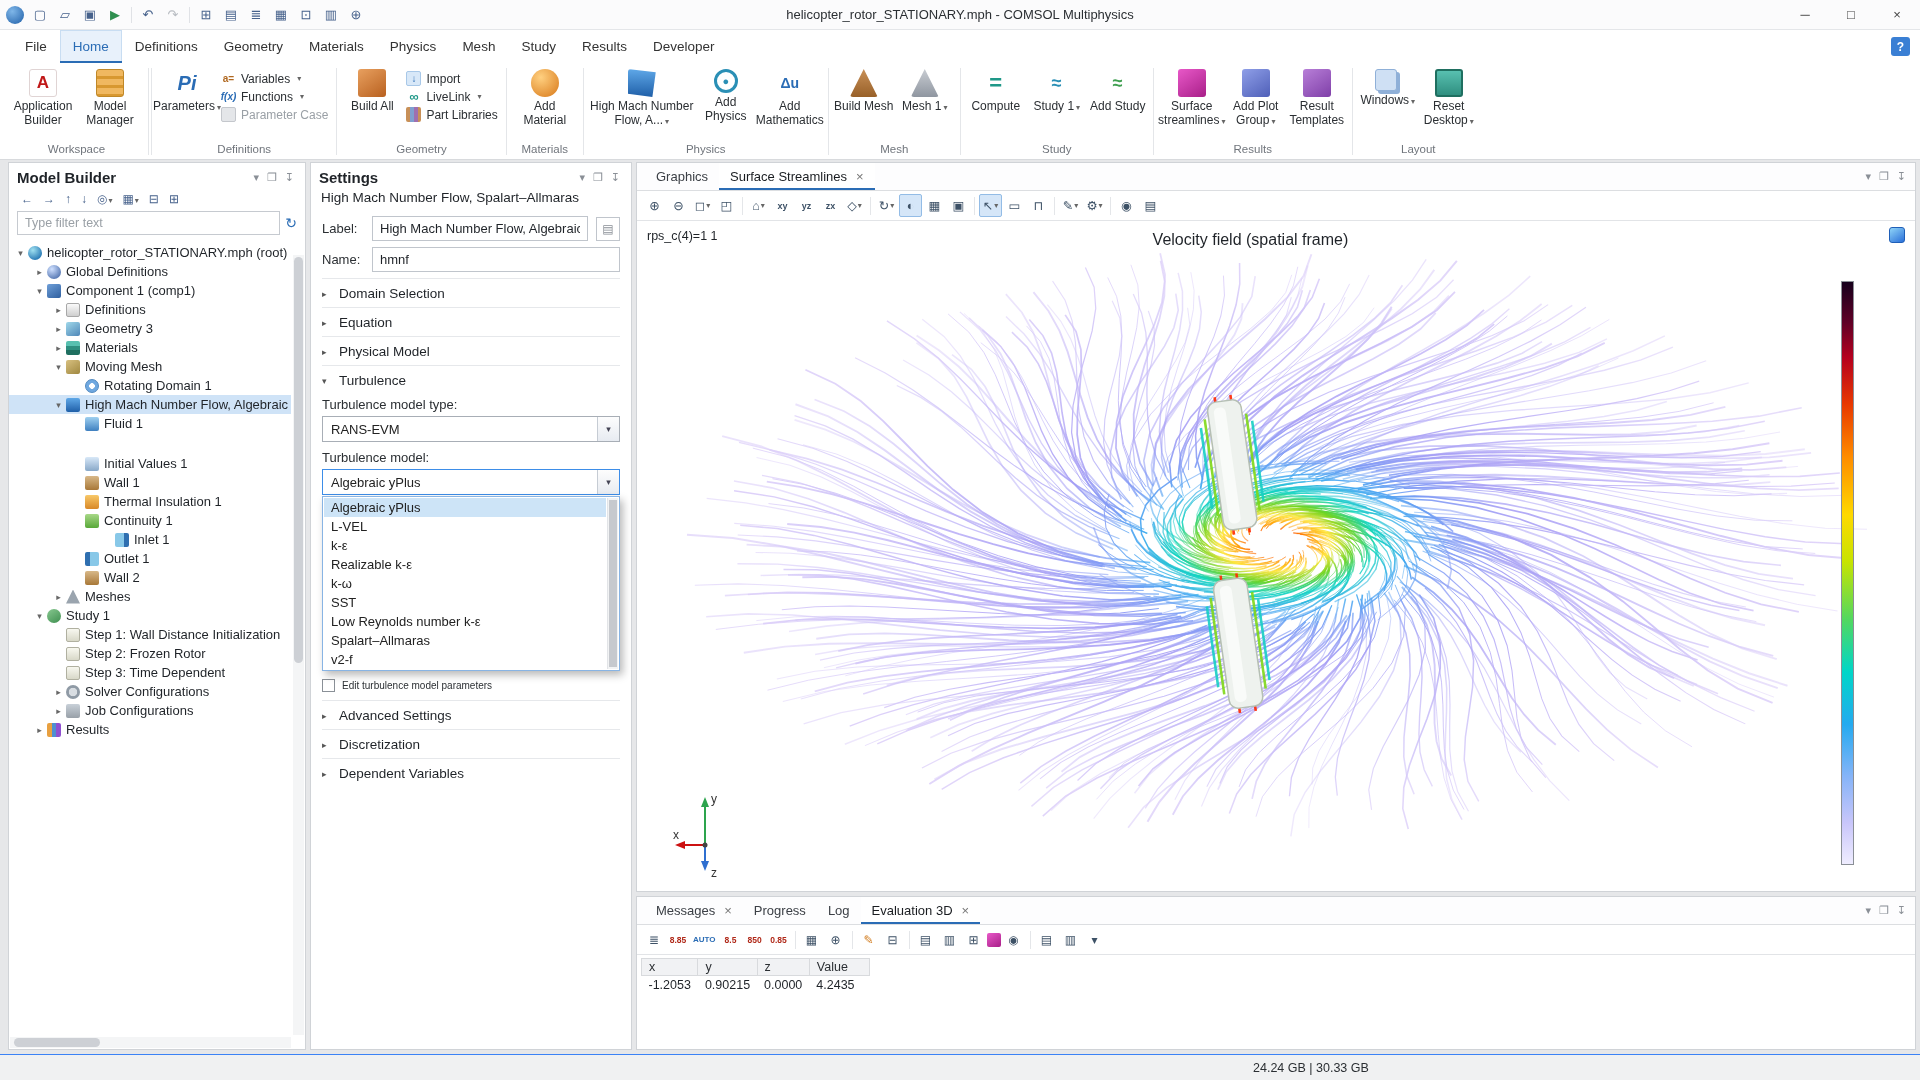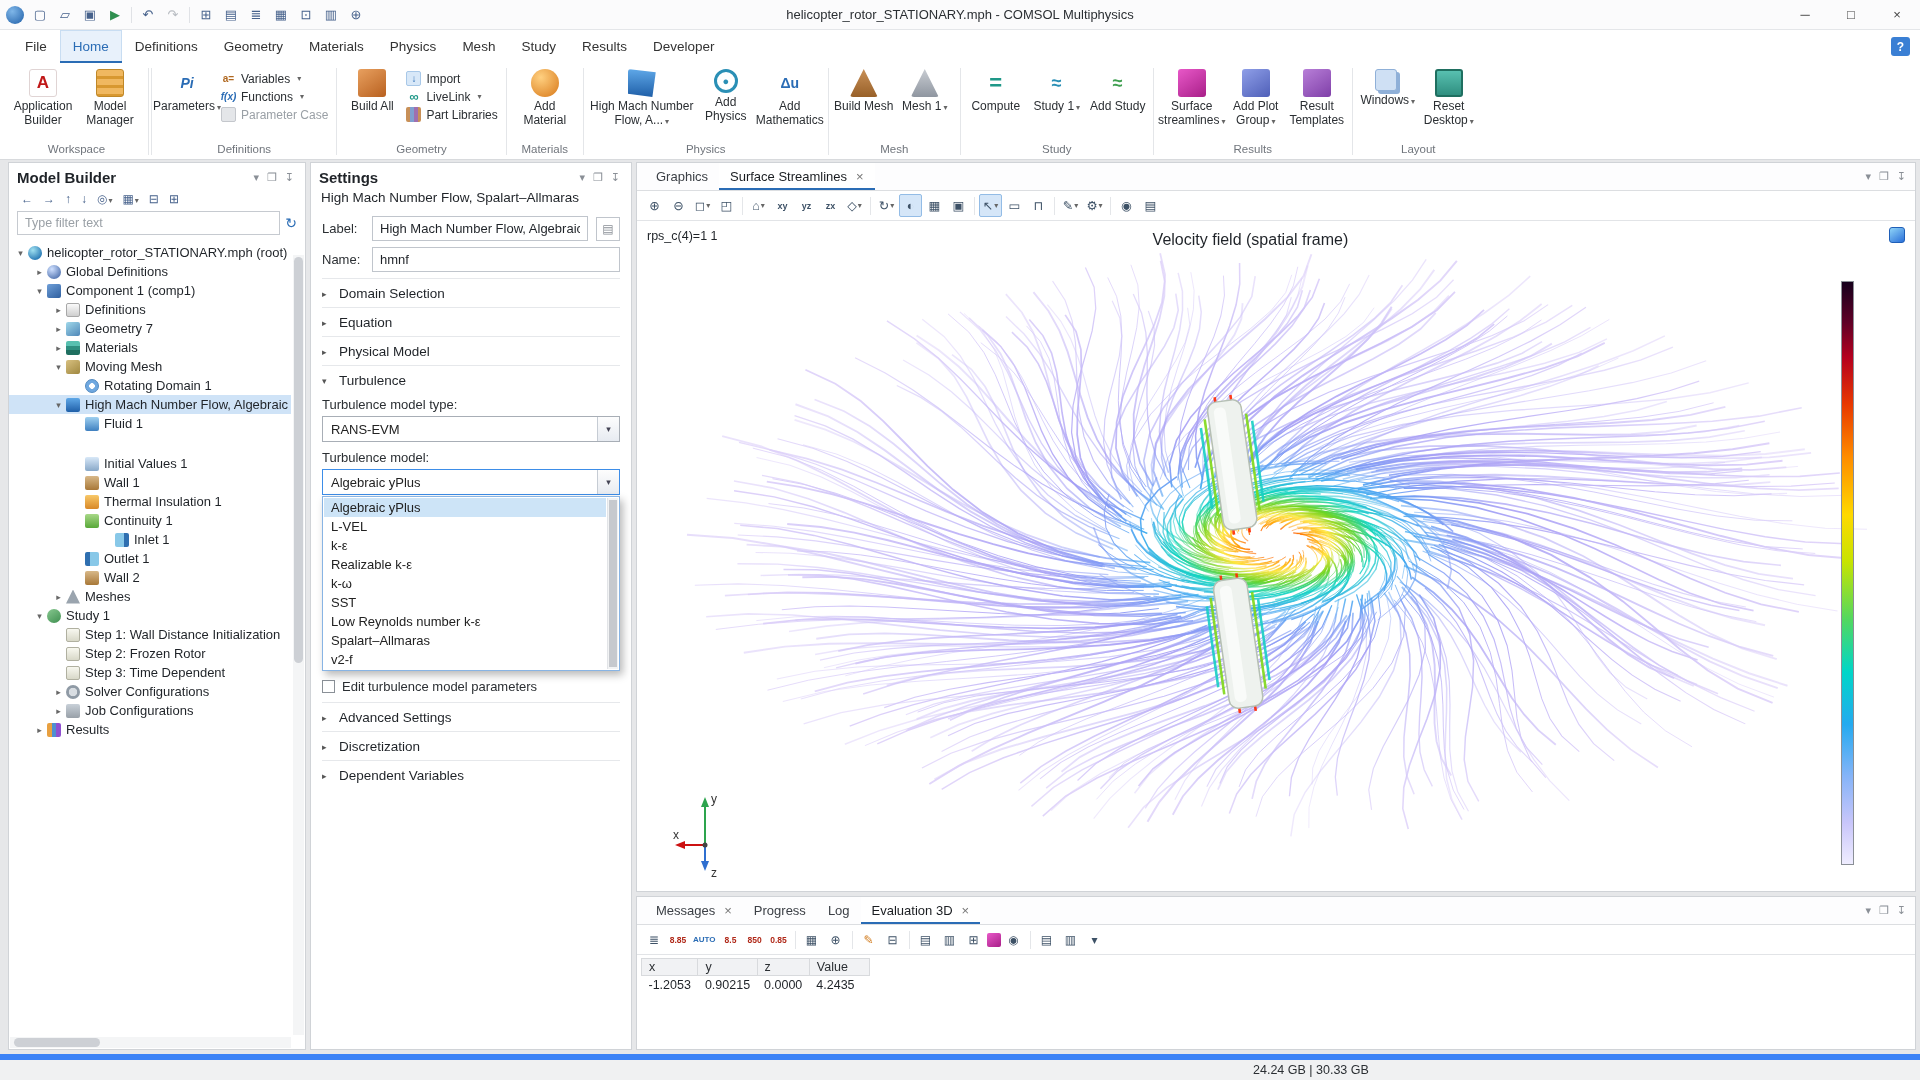--- a/index.html
+++ b/index.html
@@ -38,21 +38,21 @@
 .darr{font-size:8px;color:#666;margin-left:2px;}
 .rsmall-col{display:flex;flex-direction:column;justify-content:flex-start;gap:3px;padding:5px 3px 0;}
 .rsmall{display:flex;align-items:center;gap:5px;font-size:12px;color:#2b2f33;white-space:nowrap;}
 .rsmall.disabled{color:#9aa0a6;}
 .sicon{width:15px;height:15px;display:flex;align-items:center;justify-content:center;font-size:10px;font-weight:bold;border-radius:2px;flex:0 0 15px;}
 
 .ri-appbuilder{background:#fff;border:1px solid #e0d4d4;color:#c01818;font-size:17px;}
 .ri-modelmanager{background:repeating-linear-gradient(180deg,#f0b860 0 6px,#d89830 6px 9px);border:1px solid #c08828;}
 .ri-component{background:linear-gradient(145deg,#7fb0e8,#2a5fa8);}
 .ri-addcomponent{background:linear-gradient(145deg,#5fd8c8,#1f9888);transform:rotate(45deg) scale(.82);}
-.ri-parameters{color:#2a6cb5;font-style:italic;font-size:14px;}
+.ri-parameters{color:#2a6cb5;font-style:italic;font-size:20px;}
 .ri-buildall{background:linear-gradient(145deg,#e8a05f,#b8601f);}
 .ri-addmaterial{background:radial-gradient(circle at 35% 30%,#ffd080,#d87818);border-radius:50%;}
 .ri-physflag{background:linear-gradient(180deg,#5fa8e8,#1f5fa8);clip-path:polygon(0 0,100% 12%,88% 100%,0 88%);}
 .ri-addphysics{border:3px solid #2a8fb5;border-radius:50%;width:24px;height:24px;flex-basis:24px;color:#2a8fb5;font-size:11px;}
 .ri-addmath{color:#2a6cb5;font-size:14px;}
 .ri-buildmesh{background:linear-gradient(180deg,#c89058,#986028);clip-path:polygon(50% 0,100% 100%,0 100%);}
 .ri-mesh1{background:linear-gradient(180deg,#c8ccd2,#8f96a0);clip-path:polygon(50% 0,100% 100%,0 100%);}
 .ri-compute{color:#1f9888;font-size:22px;}
 .ri-study1{color:#2a8fb5;font-size:18px;}
 .ri-addstudy{color:#3f9f50;font-size:18px;}
@@ -136,21 +136,21 @@
 .combo{position:relative;height:26px;border:1px solid #a8aeb6;background:#fff;display:flex;align-items:center;padding:0 26px 0 8px;font-size:13px;margin-bottom:8px;}
 .combo.open{border-color:#3d8de8;margin-bottom:0;}
 .combo-arrow{position:absolute;right:0;top:0;bottom:0;width:22px;background:linear-gradient(#fdfdfd,#e7ebf1);border-left:1px solid #c6ccd4;display:flex;align-items:center;justify-content:center;color:#445;font-size:9px;}
 .dd-list{position:relative;border:1px solid #88b4e4;background:#fff;box-shadow:3px 4px 8px rgba(0,0,0,.28);margin:1px 0 8px;padding:1px 13px 1px 1px;z-index:5;}
 .dd-option{height:19px;line-height:19px;padding:0 7px;font-size:13px;white-space:nowrap;}
 .dd-option.selected{background:#cde4f7;}
 .dd-scroll{position:absolute;right:1px;top:1px;bottom:1px;width:11px;background:#f2f3f4;border-left:1px solid #e2e4e7;}
 .dd-thumb{position:absolute;left:1px;right:1px;top:2px;bottom:2px;background:#c6c9ce;}
 .check-row{display:flex;align-items:center;gap:7px;margin:6px 0 8px;}
 .checkbox{width:13px;height:13px;border:1px solid #8a9097;background:#fff;flex:0 0 13px;}
-.check-label{font-size:13px;color:#2b2f33;}
+.check-label{font-size:10px;color:#2b2f33;}
 
 
 .doc-tabs{height:28px;display:flex;align-items:stretch;background:#fdfdfe;border-bottom:1px solid #dcdee1;padding-left:8px;flex:0 0 28px;}
 .doc-tab{display:flex;align-items:center;gap:9px;padding:0 11px;font-size:13px;color:#3c4046;}
 .doc-tab.active{color:#1a1d21;box-shadow:inset 0 -2px 0 #2a6cb5;background:#fff;}
 .tab-close{color:#777;font-size:13px;}
 .doc-tabs .panel-header-icons{align-items:center;padding-right:6px;}
 .gtoolbar{height:30px;display:flex;align-items:center;gap:1px;border-bottom:1px solid #e2e4e7;padding:0 6px;flex:0 0 30px;background:#fff;}
 .gti{min-width:23px;height:23px;display:flex;align-items:center;justify-content:center;font-size:12.5px;color:#3d5166;border-radius:2px;padding:0 2px;}
 .gti .darr{margin-left:1px;}
@@ -176,21 +176,21 @@
 .bti.auto{font-size:8px;font-weight:bold;color:#2a6cb5;}
 .bti.magenta{width:14px;height:14px;min-width:14px;background:linear-gradient(145deg,#e858c8,#a81f88);border-radius:2px;}
 .bti.pen{color:#d07818;}
 .eval-area{flex:1;background:#fff;padding:3px 0 0 4px;overflow:hidden;}
 .eval-table{border-collapse:collapse;}
 .eval-table th{background:#f1f2f4;border:1px solid #d8dadd;font-weight:normal;text-align:left;padding:1px 7px;font-size:12.5px;color:#2b2f33;}
 .eval-table th.w1{min-width:52px;}.eval-table th.w2{min-width:60px;}
 .eval-table td{padding:2px 7px;font-size:12.5px;color:#1f2328;}
 
 
-.statusbar{height:26px;background:#f0f1f2;border-top:6px solid #3b82f6;position:relative;flex:0 0 26px;}
+.statusbar{height:26px;background:#f0f1f2;border-top:1px solid #3b82f6;position:relative;flex:0 0 26px;}
 .memory{position:absolute;left:1253px;top:50%;transform:translateY(-50%);font-size:12.5px;color:#2b2f33;}
 </style>
 </head>
 <body>
 
 <div class="app">
 
   <div class="titlebar">
     <div class="qat">
       <span class="qicon logo"></span>
@@ -444,21 +444,21 @@
             <span class="tlabel">Component 1 (comp1)</span>
           </div>
           <div class="tree-item" style="padding-left: 43px;">
             <span class="chev">▸</span>
             <span class="ticon ti-definitions"></span>
             <span class="tlabel">Definitions</span>
           </div>
           <div class="tree-item" style="padding-left: 43px;">
             <span class="chev">▸</span>
             <span class="ticon ti-geometry"></span>
-            <span class="tlabel">Geometry 7</span>
+            <span class="tlabel">Geometry 3</span>
           </div>
           <div class="tree-item" style="padding-left: 43px;">
             <span class="chev">▸</span>
             <span class="ticon ti-materials"></span>
             <span class="tlabel">Materials</span>
           </div>
           <div class="tree-item" style="padding-left: 43px;">
             <span class="chev">▾</span>
             <span class="ticon ti-moving-mesh"></span>
             <span class="tlabel">Moving Mesh</span>

